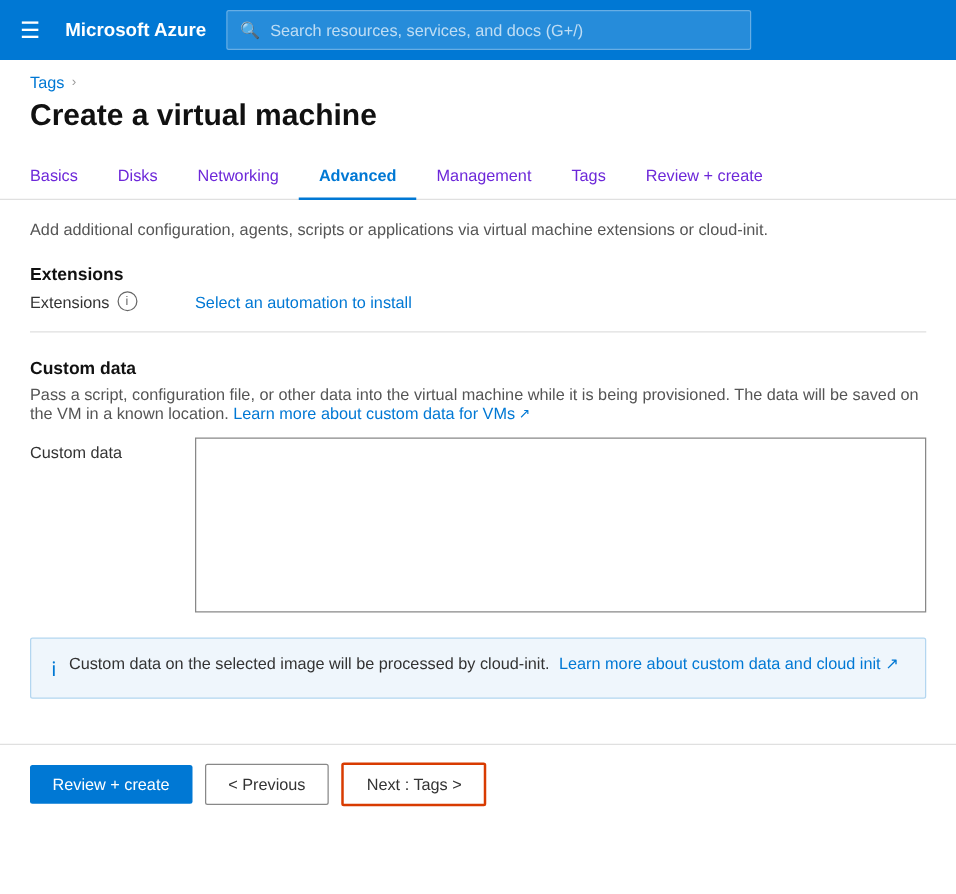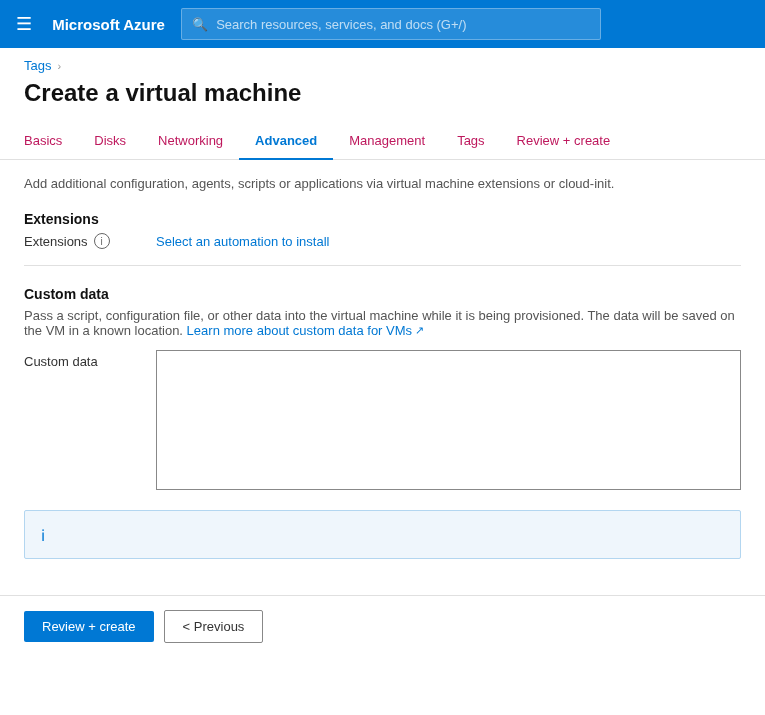--- a/index.html
+++ b/index.html
@@ -64,21 +64,21 @@
     
     .tabs {
       display: flex;
       border-bottom: 1px solid #e0e0e0;
       padding: 0 24px;
       gap: 0;
     }
     .tab {
       padding: 10px 16px;
       font-size: 13px;
-      color: #be185d;
+      color: #6d28d9;
       cursor: pointer;
       border-bottom: 2px solid transparent;
       margin-bottom: -1px;
       white-space: nowrap;
     }
     .tab:first-child { padding-left: 0; }
     .tab.active {
       color: #0078d4;
       border-bottom: 2px solid #0078d4;
       font-weight: 600;
@@ -302,20 +302,28 @@
     </p>
 
     <div class="custom-data-field-row">
       <div class="custom-data-label">Custom data</div>
       <textarea class="custom-data-textarea" style=""></textarea>
     </div>
   </div>
 
   <div class="info-banner">
     <span class="info-banner-icon">ℹ</span>
+    <span>
+      <span>Custom data on the selected image will be processed by cloud-init.</span>
+      <a class="link" style="margin-left:4px;">
+        <span>Learn more about custom data and cloud init</span>
+        <span>↗</span>
+      </a>
+    </span>
   </div>
 
 </div>
 
 <div class="footer">
   <button class="btn-primary">Review + create</button>
   <button class="btn-secondary">&lt; Previous</button>
+  <button class="btn-next">Next : Tags &gt;</button>
 </div>
 
 </body></html>

